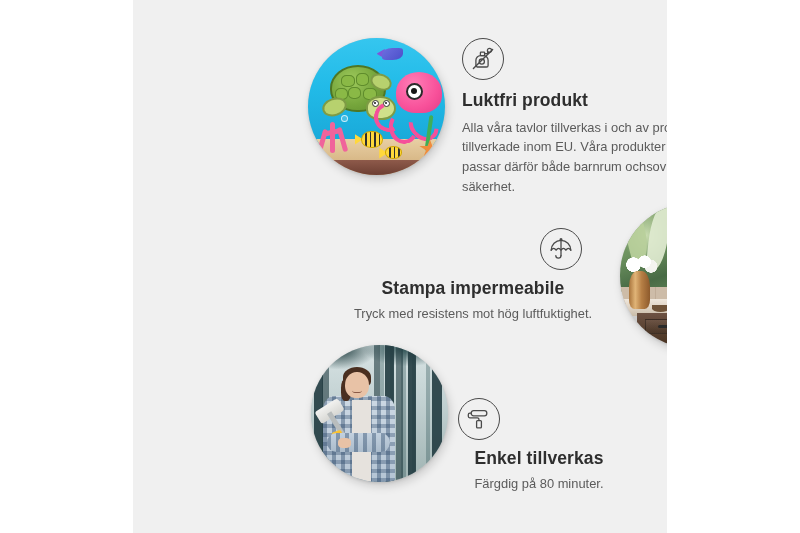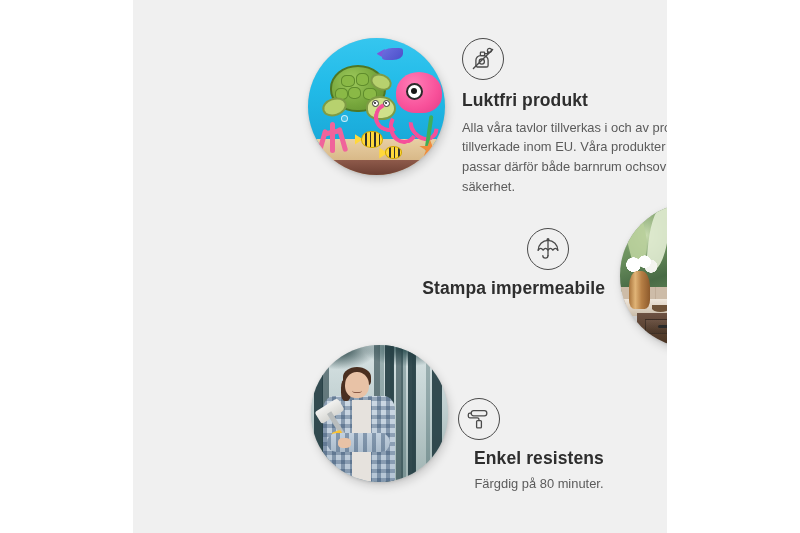--- a/index.html
+++ b/index.html
@@ -278,21 +278,21 @@
     line-height: 1.52;
     margin: 0;
   }
 
   
   #feature-odorfree { left: 329px; top: 38px; width: 300px; text-align: left; }
   #feature-odorfree .icon-circle { margin-bottom: 10px; }
   #feature-odorfree .feature-title { margin-bottom: 6px; }
 
   
-  #feature-waterproof { left: 182px; top: 228px; width: 290px; text-align: right; }
+  #feature-waterproof { left: 195px; top: 228px; width: 290px; text-align: center; }
   #feature-waterproof .icon-row { display:flex; justify-content:flex-end; padding-right: 36px; }
   #feature-waterproof .feature-title { margin-top: 8px; margin-bottom: 4px; }
 
   
   #feature-assembly { left: 262px; top: 398px; width: 288px; text-align: center; }
   #feature-assembly .icon-row { display:flex; justify-content:flex-start; padding-left: 63px; }
   #feature-assembly .feature-title { margin-top: 8px; margin-bottom: 4px; }
 </style>
 </head>
 <body>
@@ -394,20 +394,21 @@
           <svg width="26" height="26" viewBox="0 0 26 26" fill="none" stroke="#4a4a4a" stroke-width="1.3" stroke-linecap="round" stroke-linejoin="round">
             <path d="M3.2 14.2 A9.8 9.8 0 0 1 22.8 14.2"></path>
             <path d="M3.2 14.2 c1.6-2.5 3.3-2.5 4.9 0 c1.6-2.5 3.3-2.5 4.9 0 c1.6-2.5 3.3-2.5 4.9 0 c1.6-2.5 3.3-2.5 4.9 0"></path>
             <line x1="13" y1="3.6" x2="13" y2="19.6"></line>
             <path d="M13 19.6 a2.6 2.6 0 0 1-5.2 0"></path>
             <circle cx="13" cy="3.6" r="0.9" fill="#4a4a4a"></circle>
           </svg>
         </div>
       </div>
       <h2 class="feature-title">Stampa impermeabile</h2>
+      <p class="feature-body">Tryck med resistens mot hög luftfuktighet.</p>
     </div>
 
     <div class="photo-circle" id="circle-installer" title="Smiling woman in a plaid shirt holding a paint roller in front of a forest wall mural">
       <div class="photo-inner">
         <div class="forest-bg">
           <div class="canopy"></div>
           <div class="tree far" style="left:50%;width:4px;"></div>
           <div class="tree far" style="left:58%;width:3px;"></div>
           <div class="tree far" style="left:66%;width:5px;"></div>
           <div class="tree far" style="left:74%;width:3px;"></div>
@@ -437,18 +438,18 @@
     <div class="feature" id="feature-assembly">
       <div class="icon-row">
         <div class="icon-circle">
           <svg width="26" height="26" viewBox="0 0 26 26" fill="none" stroke="#4a4a4a" stroke-width="1.3" stroke-linecap="round" stroke-linejoin="round">
             <rect x="5.2" y="4.6" width="15.6" height="5.2" rx="2.4"></rect>
             <path d="M5.2 7.2 h-1.4 a1.5 1.5 0 0 0-1.5 1.5 v1.6 a1.5 1.5 0 0 0 1.5 1.5 h7.6 a1.5 1.5 0 0 1 1.5 1.5 v1.1"></path>
             <rect x="10.6" y="14.6" width="4.8" height="7.2" rx="0.9"></rect>
           </svg>
         </div>
       </div>
-      <h2 class="feature-title">Enkel resistens</h2>
+      <h2 class="feature-title">Enkel tillverkas</h2>
       <p class="feature-body">Färgdig på 80 minuter.</p>
     </div>
 
   </div>
 </div>
 
 </body></html>

